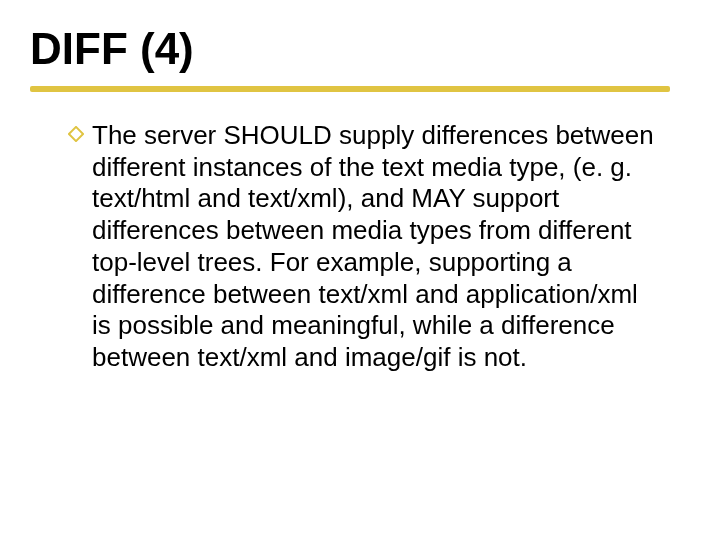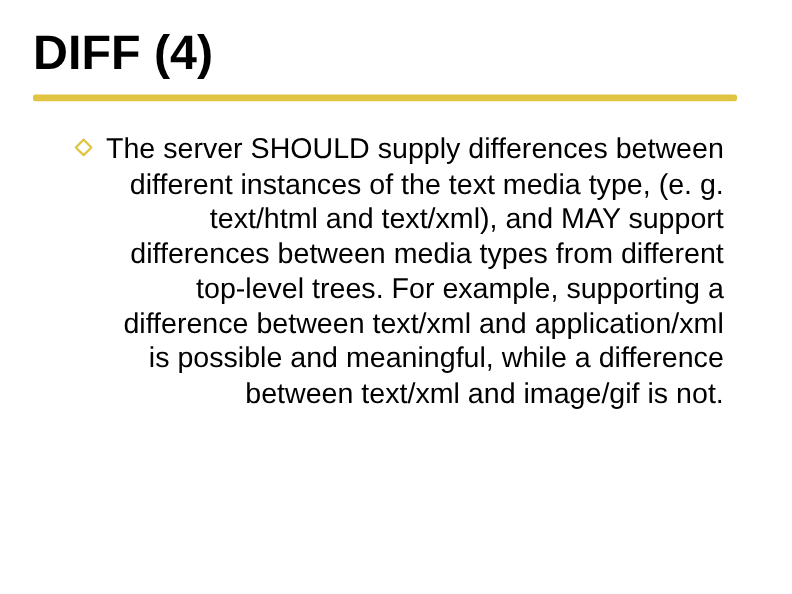--- a/index.html
+++ b/index.html
@@ -39,21 +39,20 @@
   }
   .body-area {
     position: absolute;
     top: 120px;
     left: 68px;
     width: 590px;
   }
   .bullet-row {
     display: flex;
     align-items: flex-start;
-    text-align: right;
   }
   .bullet-icon {
     flex: 0 0 auto;
     width: 20px;
     height: 28px;
     position: relative;
     margin-right: 4px;
   }
   .bullet-icon svg {
     position: absolute;

